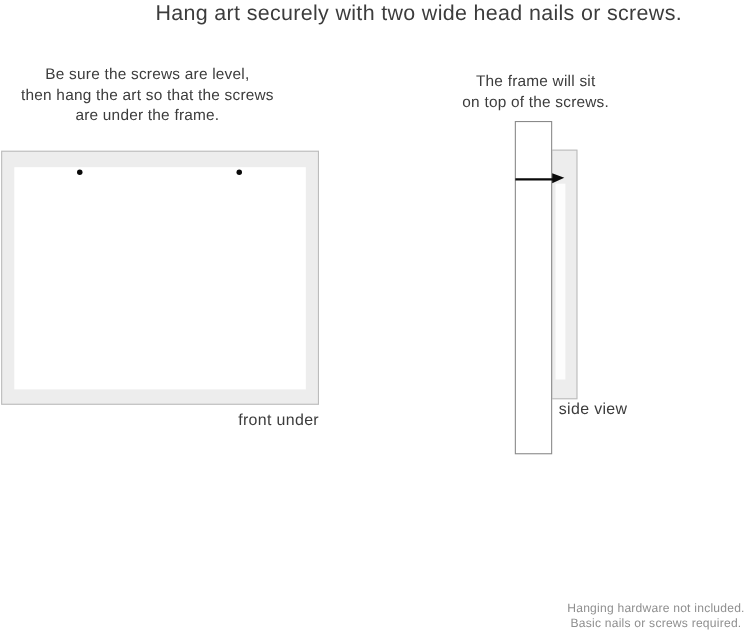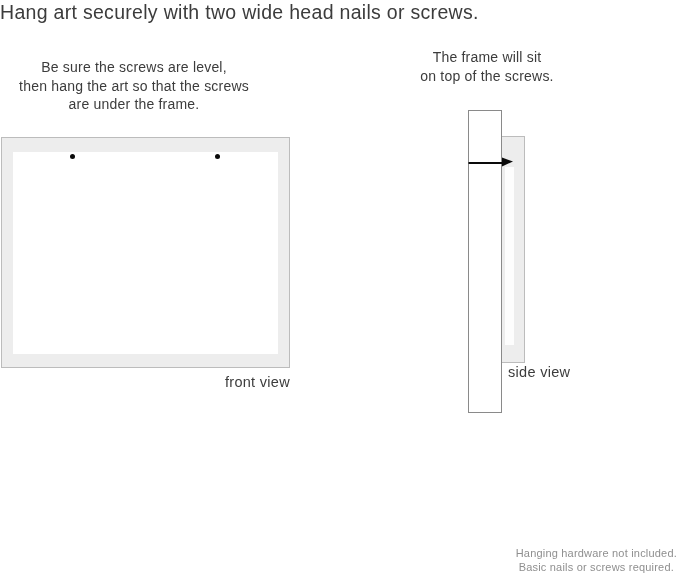--- a/index.html
+++ b/index.html
@@ -16,42 +16,42 @@
     width: 679px;
     height: 577px;
     background: #ffffff;
     overflow: hidden;
   }
   .page-title {
     position: absolute;
     top: 1px;
     left: 0;
     width: 620px;
-    text-align: left;
+    text-align: right;
     font-size: 19.5px;
     font-weight: 400;
     letter-spacing: 0.3px;
     color: #3c3c3c;
   }
   .instruction {
     position: absolute;
     text-align: center;
     font-size: 14px;
     line-height: 18.5px;
     letter-spacing: 0.2px;
     color: #3c3c3c;
     white-space: pre-line;
   }
   .instruction.front {
     top: 58px;
     left: 4px;
     width: 260px;
   }
   .instruction.side {
-    top: 48px;
+    top: 64px;
     left: 387px;
     width: 200px;
   }
   
   .frame-front {
     position: absolute;
     left: 1px;
     top: 137px;
     width: 289px;
     height: 231px;
@@ -154,21 +154,21 @@
 are under the frame.</div>
 
   <div class="instruction side">The frame will sit
 on top of the screws.</div>
 
   <div class="frame-front">
     <div class="artwork-area"></div>
     <div class="screw-dot left"></div>
     <div class="screw-dot right"></div>
   </div>
-  <div class="view-label front">front view</div>
+  <div class="view-label front">front under</div>
 
   <div class="frame-side">
     <div class="artwork-side-strip"></div>
   </div>
   <div class="wall-cross-section"></div>
   <svg class="nail-overlay" viewBox="0 0 70 26" xmlns="http://www.w3.org/2000/svg" aria-hidden="true">
     <line x1="8.5" y1="13" x2="44" y2="13" stroke="#0a0a0a" stroke-width="2"></line>
     <polygon points="42,7.5 53,11.5 42,16.5" fill="#0a0a0a"></polygon>
   </svg>
   <div class="view-label side">side view</div>

